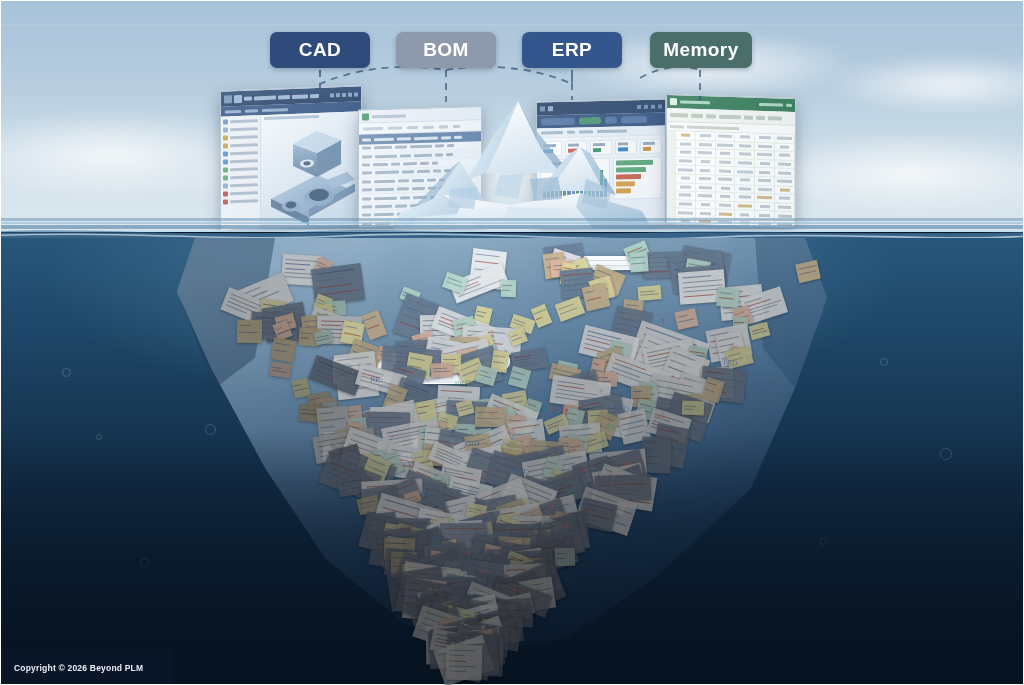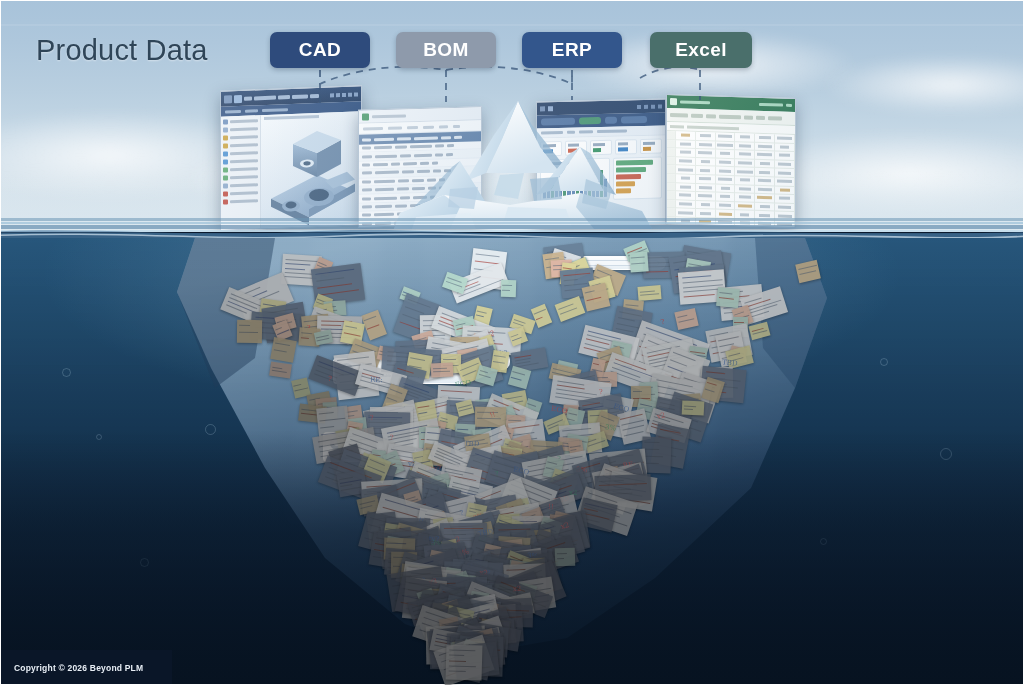--- a/index.html
+++ b/index.html
@@ -3233,24 +3233,23 @@
       <div class="badge" style="left: 270px; top: 32px; width: 100px; background: rgb(46, 75, 124); color: rgb(255, 255, 255);">
         <span>CAD</span>
       </div>
       <div class="badge" style="left: 396px; top: 32px; width: 100px; background: rgb(142, 154, 171); color: rgb(255, 255, 255);">
         <span>BOM</span>
       </div>
       <div class="badge" style="left: 522px; top: 32px; width: 100px; background: rgb(51, 86, 140); color: rgb(255, 255, 255);">
         <span>ERP</span>
       </div>
       <div class="badge" style="left: 650px; top: 32px; width: 102px; background: rgb(74, 111, 107); color: rgb(255, 255, 255);">
-        <span>Excel</span>
+        <span>Memory</span>
       </div>
     </div>
 
-  <div class="heading-top">Product Data</div>
 
   <div class="copyright">
     <span>Copyright © 2026 Beyond PLM</span>
   </div>
 
   <div class="frame-border"></div>
 </div>
 
 </body></html>

